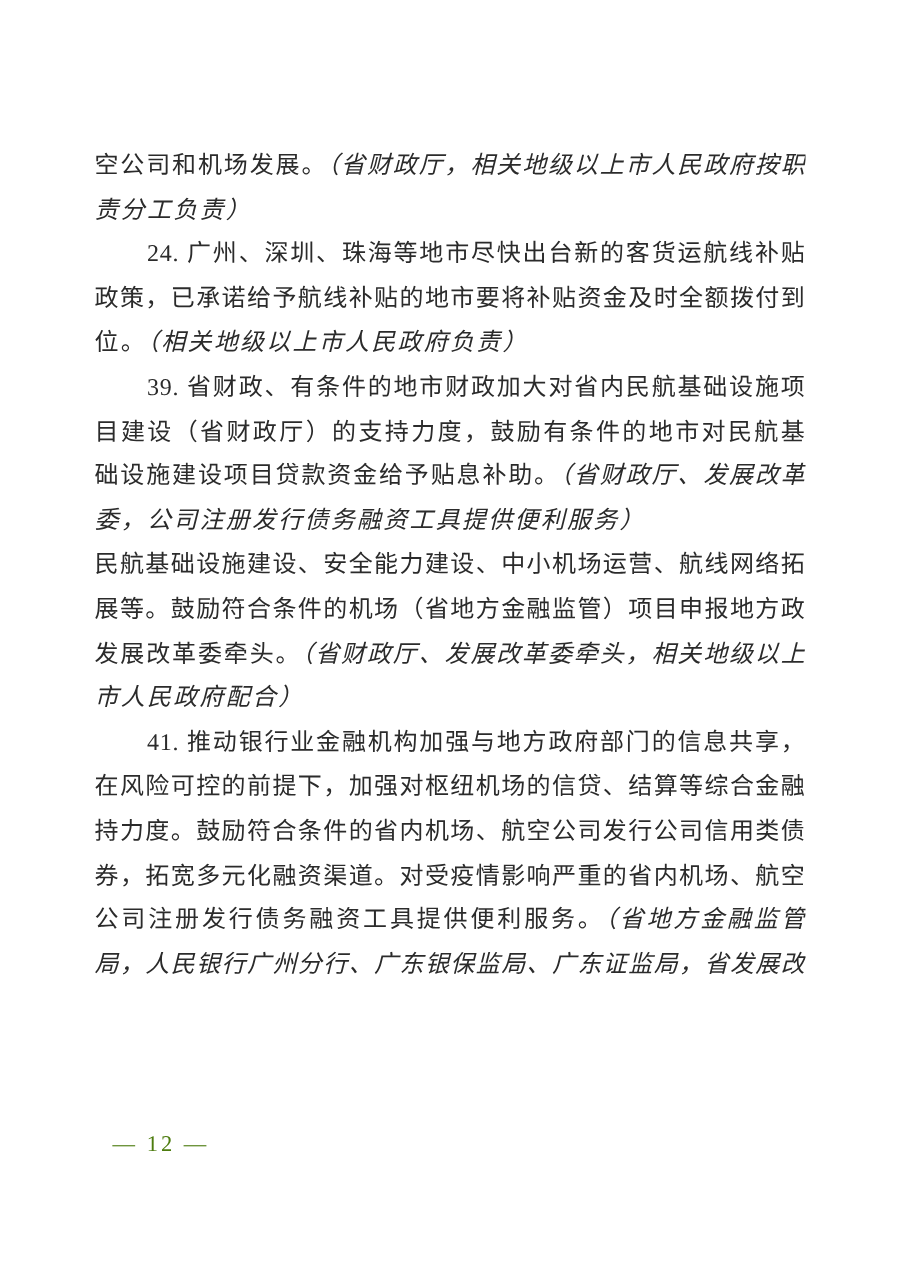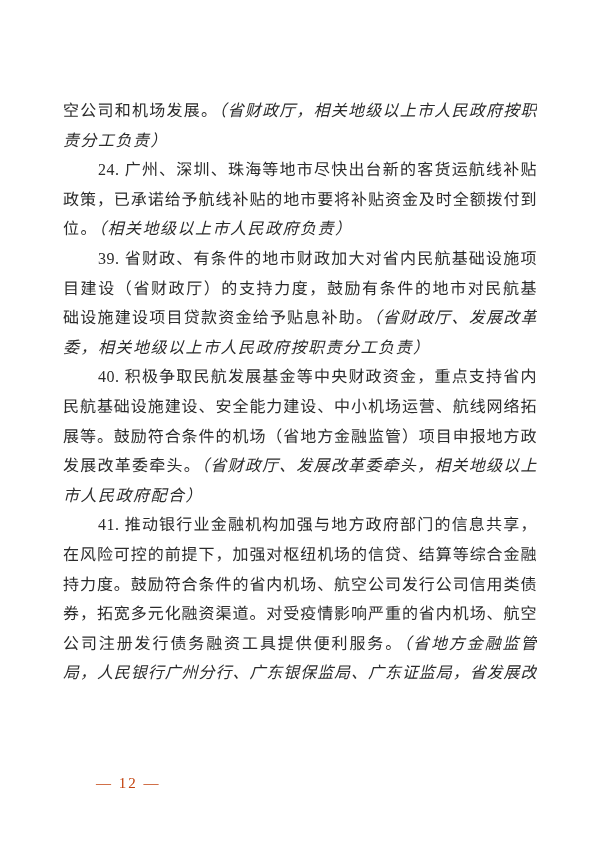--- a/index.html
+++ b/index.html
@@ -46,27 +46,26 @@
   .line.indent {
     text-indent: 35px;
   }
   .seg { font-style: normal; }
   .seg.kai {
     font-style: italic;
     font-weight: 500;
   }
   .pagenum {
     position: absolute;
-    left: 96px;
+    left: 75px;
     top: 754px;
     font-size: 15px;
     line-height: 18px;
     letter-spacing: 2px;
-    color: #c2410c;
-    margin-top: 20px;
+    color: #4d7c0f;
   }
 </style>
 </head>
 <body>
 
 <div class="page">
   <div class="text-block">
 
     <div class="paragraph">
       <div class="line"><span class="seg">空公司和机场发展。</span><span class="seg kai">（省财政厅，相关地级以上市人民政府按职</span></div>
@@ -76,25 +75,24 @@
     <div class="paragraph">
       <div class="line indent"><span class="seg">24. 广州、深圳、珠海等地市尽快出台新的客货运航线补贴</span><span class="seg kai"></span></div>
       <div class="line"><span class="seg">政策，已承诺给予航线补贴的地市要将补贴资金及时全额拨付到</span><span class="seg kai"></span></div>
       <div class="line short"><span class="seg">位。</span><span class="seg kai">（相关地级以上市人民政府负责）</span></div>
     </div>
 
     <div class="paragraph">
       <div class="line indent"><span class="seg">39. 省财政、有条件的地市财政加大对省内民航基础设施项</span><span class="seg kai"></span></div>
       <div class="line"><span class="seg">目建设（省财政厅）的支持力度，鼓励有条件的地市对民航基</span><span class="seg kai"></span></div>
       <div class="line"><span class="seg">础设施建设项目贷款资金给予贴息补助。</span><span class="seg kai">（省财政厅、发展改革</span></div>
-      <div class="line short"><span class="seg"></span><span class="seg kai">委，相关地级以上市人民政府按职责分工负责）</span></div>
+      <div class="line short"><span class="seg"></span><span class="seg kai">委，公司注册发行债务融资工具提供便利服务）</span></div>
     </div>
 
     <div class="paragraph">
-      <div class="line indent"><span class="seg">40. 积极争取民航发展基金等中央财政资金，重点支持省内</span><span class="seg kai"></span></div>
       <div class="line"><span class="seg">民航基础设施建设、安全能力建设、中小机场运营、航线网络拓</span><span class="seg kai"></span></div>
       <div class="line"><span class="seg">展等。鼓励符合条件的机场（省地方金融监管）项目申报地方政</span><span class="seg kai"></span></div>
       <div class="line"><span class="seg">发展改革委牵头。</span><span class="seg kai">（省财政厅、发展改革委牵头，相关地级以上</span></div>
       <div class="line short"><span class="seg"></span><span class="seg kai">市人民政府配合）</span></div>
     </div>
 
     <div class="paragraph">
       <div class="line indent"><span class="seg">41. 推动银行业金融机构加强与地方政府部门的信息共享，</span><span class="seg kai"></span></div>
       <div class="line"><span class="seg">在风险可控的前提下，加强对枢纽机场的信贷、结算等综合金融</span><span class="seg kai"></span></div>
       <div class="line"><span class="seg">持力度。鼓励符合条件的省内机场、航空公司发行公司信用类债</span><span class="seg kai"></span></div>

